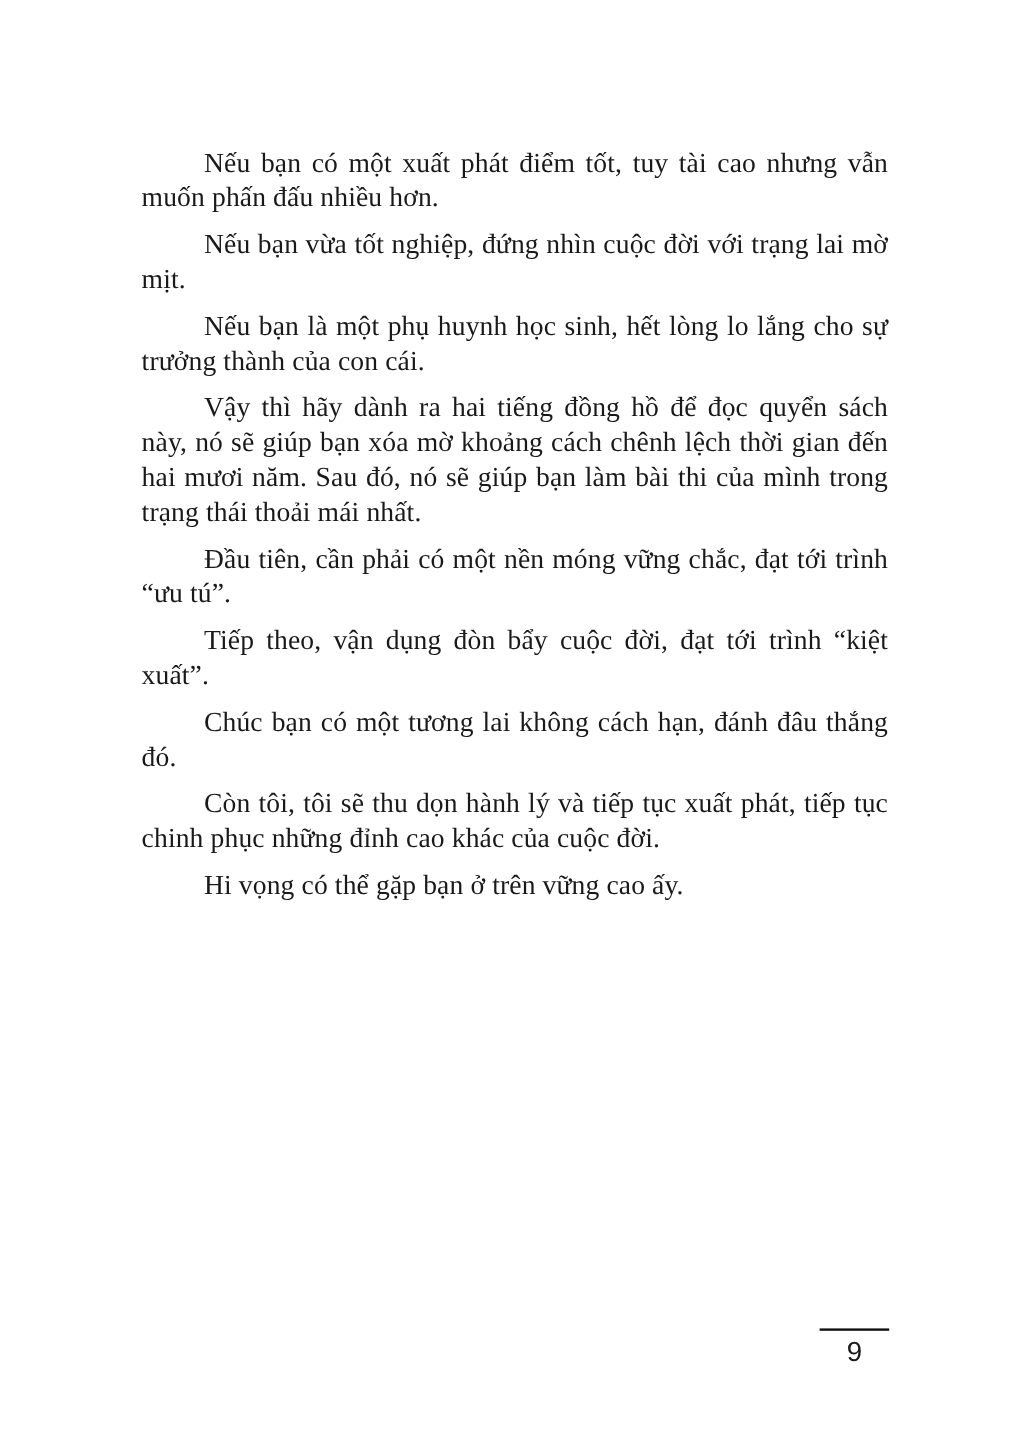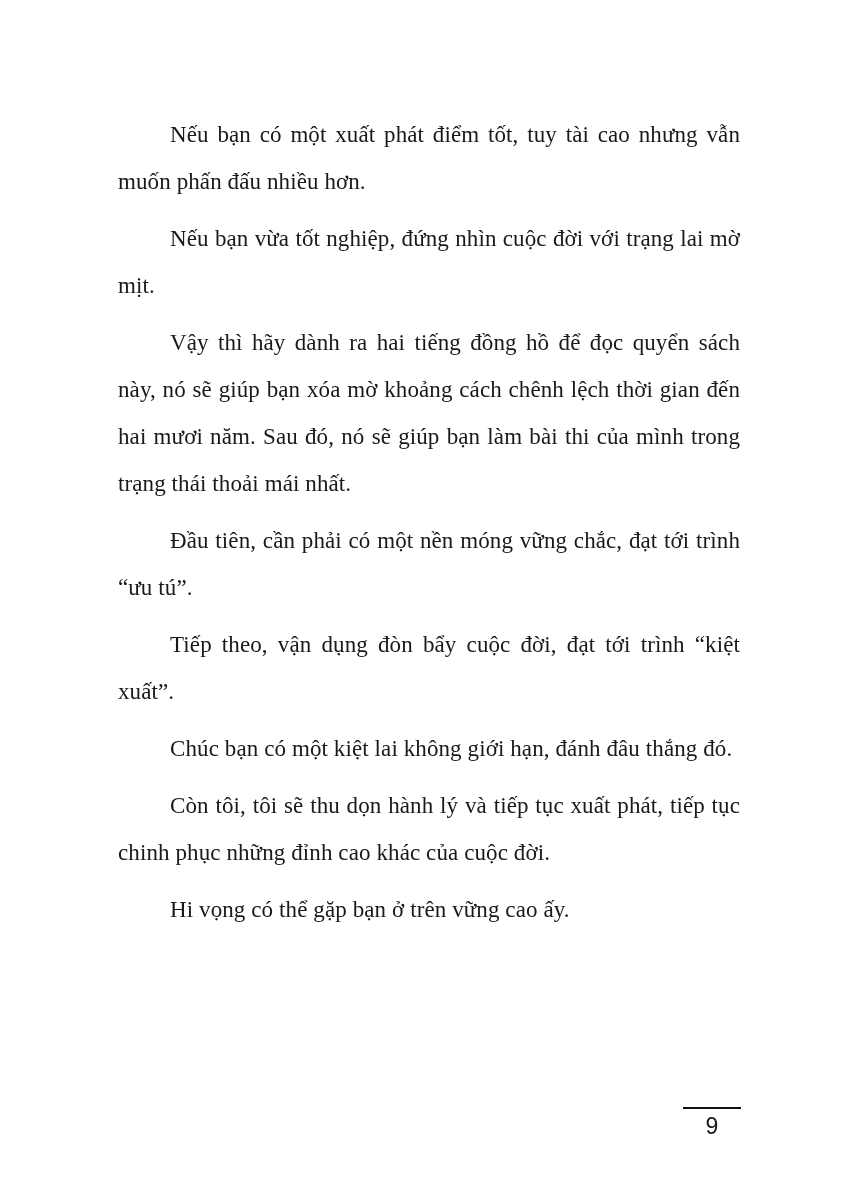--- a/index.html
+++ b/index.html
@@ -15,23 +15,23 @@
     font-family: "Liberation Serif", "DejaVu Serif", serif;
     color: #191919;
   }
   .text-block {
     position: absolute;
     left: 118px;
     top: 111px;
     width: 622px;
   }
   .text-block p {
-    margin: 0 0 10px 0;
+    margin: 10px 0 10px 0;
     font-size: 23px;
-    line-height: 47px;
+    line-height: 29px;
     text-align: justify;
     text-indent: 52px;
     letter-spacing: 0.1px;
   }
   .page-footer {
     position: absolute;
     left: 683px;
     top: 1107px;
     width: 58px;
     text-align: center;
@@ -50,24 +50,25 @@
     color: #1a1a1a;
     line-height: 1;
   }
 </style>
 </head>
 <body>
 
 <main class="text-block">
     <p>Nếu bạn có một xuất phát điểm tốt, tuy tài cao nhưng vẫn muốn phấn đấu nhiều hơn.</p>
     <p>Nếu bạn vừa tốt nghiệp, đứng nhìn cuộc đời với trạng lai mờ mịt.</p>
+    <p>Nếu bạn là một phụ huynh học sinh, hết lòng lo lắng cho sự trưởng thành của con cái.</p>
     <p>Vậy thì hãy dành ra hai tiếng đồng hồ để đọc quyển sách này, nó sẽ giúp bạn xóa mờ khoảng cách chênh lệch thời gian đến hai mươi năm. Sau đó, nó sẽ giúp bạn làm bài thi của mình trong trạng thái thoải mái nhất.</p>
     <p>Đầu tiên, cần phải có một nền móng vững chắc, đạt tới trình “ưu tú”.</p>
     <p>Tiếp theo, vận dụng đòn bẩy cuộc đời, đạt tới trình “kiệt xuất”.</p>
-    <p>Chúc bạn có một kiệt lai không giới hạn, đánh đâu thắng đó.</p>
+    <p>Chúc bạn có một tương lai không cách hạn, đánh đâu thắng đó.</p>
     <p>Còn tôi, tôi sẽ thu dọn hành lý và tiếp tục xuất phát, tiếp tục chinh phục những đỉnh cao khác của cuộc đời.</p>
     <p>Hi vọng có thể gặp bạn ở trên vững cao ấy.</p>
   </main>
 
 <footer class="page-footer">
   <hr class="footer-rule">
   <div class="page-number">9</div>
 </footer>
 
 </body></html>

